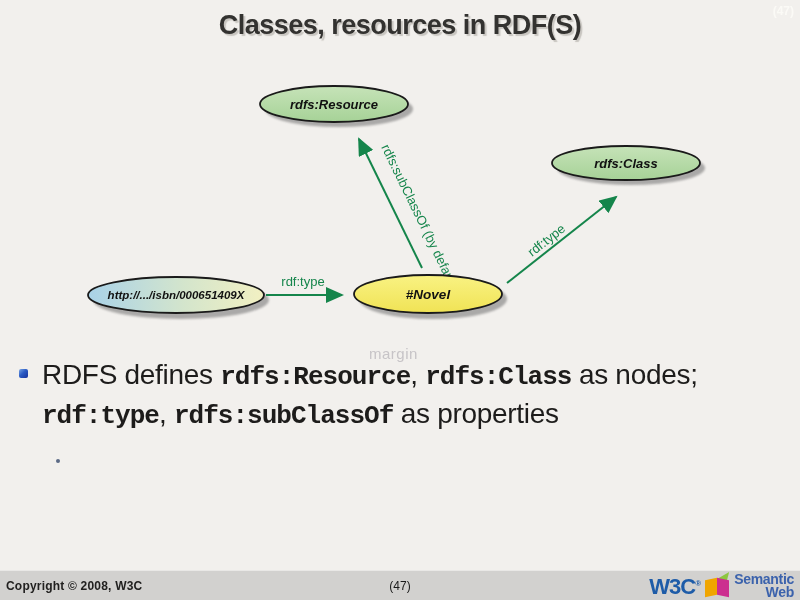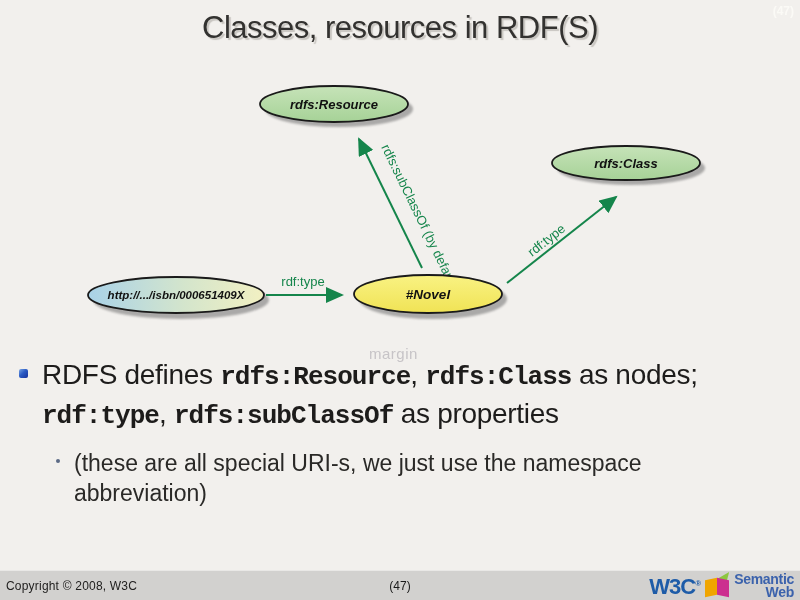--- a/index.html
+++ b/index.html
@@ -12,21 +12,21 @@
 
   
   .corner-number {
     position:absolute; top:4px; right:6px;
     font-size:12px; color:#fbfaf6; font-weight:bold;
   }
 
   .title {
     position:absolute; top:10px; left:0; width:100%;
     margin:0; text-align:center;
-    font-size:31px; font-weight:normal; color:#333230;
+    font-size:27px; font-weight:bold; color:#333230;
     letter-spacing:-0.5px;
     text-shadow:2px 2px 1px #c8c5c0;
   }
 
   .diagram { position:absolute; top:75px; left:0; }
 
   .diagram text.node-label {
     font-family:"Liberation Sans", sans-serif;
     font-style:italic; font-weight:bold;
     fill:#111; text-anchor:middle;
@@ -67,21 +67,21 @@
     margin:0; font-size:23px; line-height:1.32; color:#2a2927;
     width:660px;
   }
 
   .footer {
     position:absolute; left:0; bottom:0; width:100%; height:30px;
     background:#d2d1cf; border-top:1px solid #e9e8e6;
     display:flex; align-items:center; box-sizing:border-box;
     padding:0 6px;
   }
-  .copyright { font-size:12px; color:#222120; font-weight:normal; letter-spacing:0.2px; }
+  .copyright { font-size:12px; color:#222120; font-weight:bold; letter-spacing:0.2px; }
   .page-number {
     position:absolute; left:50%; transform:translateX(-50%);
     font-size:12px; color:#1a1a1a;
   }
   .logos { margin-left:auto; display:flex; align-items:center; gap:4px;text-align:right; }
   .w3c {
     font-size:22px; font-weight:bold; color:#1e5ca8;
     letter-spacing:-1px; line-height:22px;
   }
   .w3c sup { font-size:8px; color:#1e5ca8; }
@@ -166,21 +166,20 @@
 
   <div class="watermark">margin</div>
 
   <div class="content">
     <div class="bullet-row">
       <span class="bullet-square"></span>
       <p class="bullet-text"><span>RDFS defines </span><span class="code">rdfs:Resource</span><span>, </span><span class="code">rdfs:Class</span><span> as nodes; </span><span class="code">rdf:type</span><span>, </span><span class="code">rdfs:subClassOf</span><span> as properties</span></p>
     </div>
     <div class="subbullet-row">
       <span class="bullet-dot"></span>
-      <p class="subbullet-text">(these are all special URI-s, we just use the namespace abbreviation)</p>
     </div>
   </div>
 
   <div class="footer">
     <span class="copyright">Copyright © 2008, W3C</span>
     <span class="page-number">(47)</span>
     <div class="logos">
       <span class="w3c"><span>W3C</span><sup>®</sup></span>
       <div class="sw-cube">
         <div class="face-top"></div>

